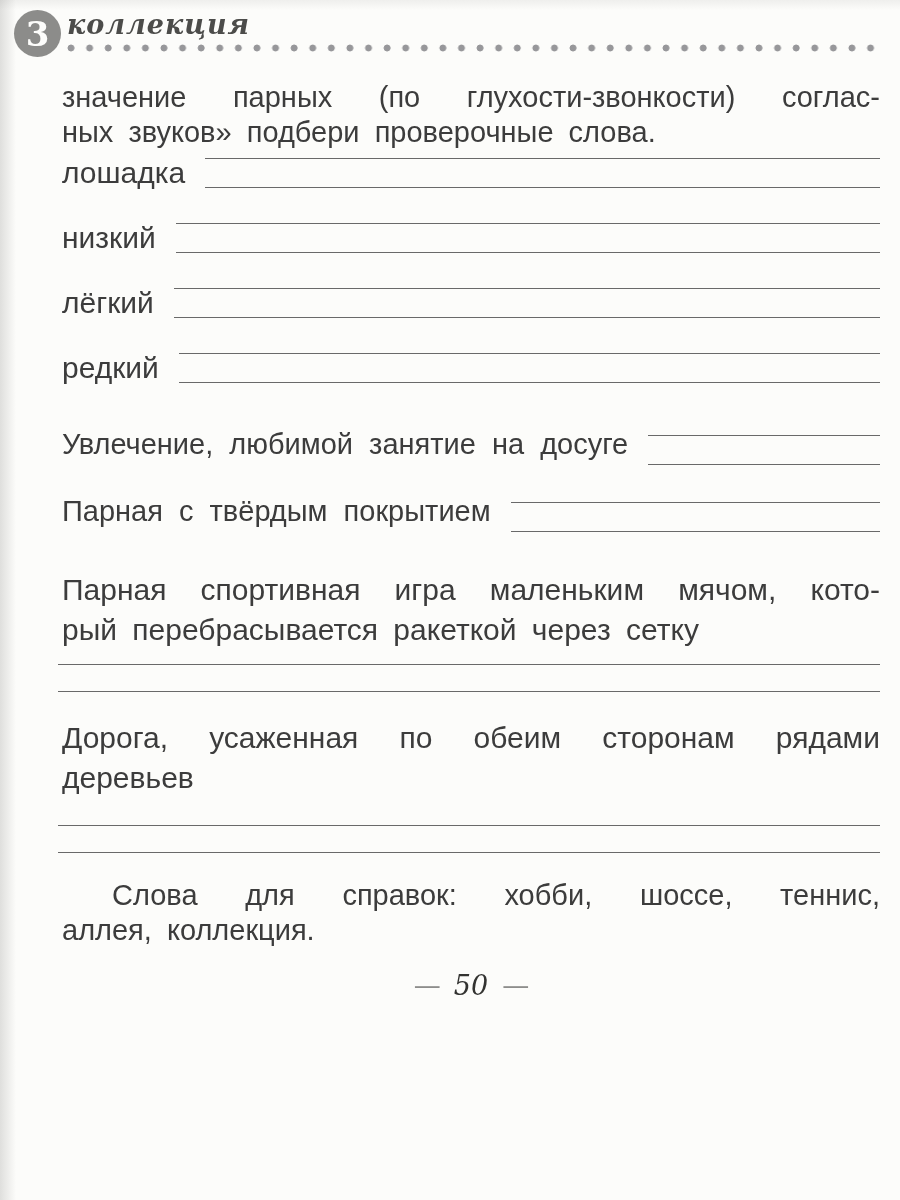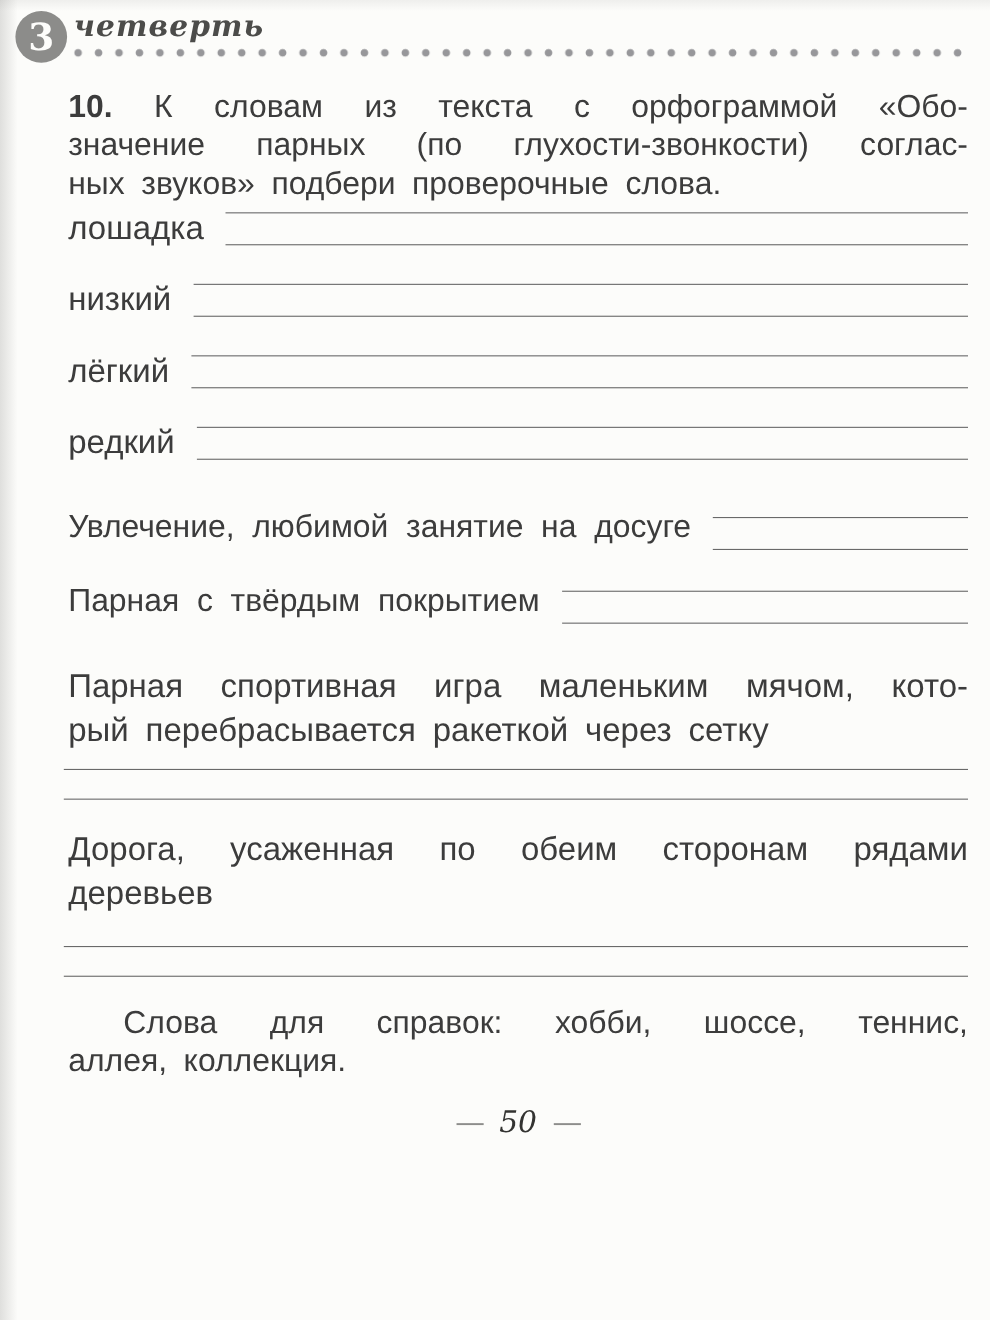--- a/index.html
+++ b/index.html
@@ -100,27 +100,26 @@
 <body>
 
 <div class="scan-edge"></div>
 <div class="scan-top"></div>
 
 <div class="page">
 
   <div class="qheader">
     <div class="qcircle">3</div>
     <div class="qright">
-      <div class="qlabel">четверть</div>
+      <div class="qlabel">коллекция</div>
       <div class="qdots"></div>
     </div>
   </div>
 
   <div class="para mt-ex10">
-    <div class="pline"><span class="task-num">10.</span> <span>К словам из текста с орфограммой «Обо-</span></div>
     <div class="pline">значение парных (по глухости-звонкости) соглас-</div>
     <div class="pline-last para">ных звуков» подбери проверочные слова.</div>
   </div>
 
   <div class="word-list">
     <div class="word-row">
       <span class="word">лошадка</span>
       <span class="blank"></span>
     </div>
     <div class="word-row">

